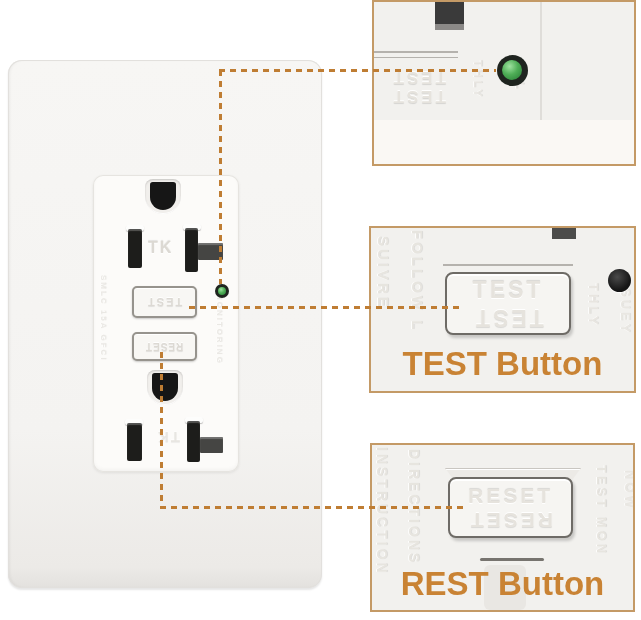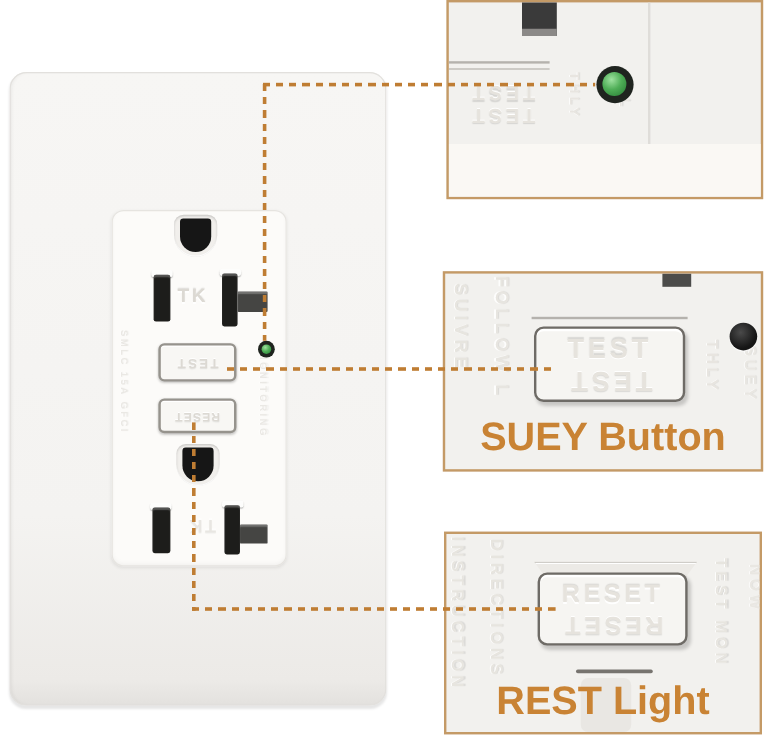--- a/index.html
+++ b/index.html
@@ -113,37 +113,37 @@
     <div class="abs big-emboss vtext" style="left:4px;top:8px;height:140px;font-size:15px;opacity:.85;">SUIVRE</div>
     <div class="abs big-emboss vtext" style="left:38px;top:2px;height:150px;font-size:15px;opacity:.85;">FOLLOW L</div>
     <div class="abs big-emboss vtext" style="left:215px;top:55px;height:100px;font-size:13px;opacity:.8;">THLY</div>
     <div class="abs big-emboss vtext" style="left:247px;top:60px;height:100px;font-size:13px;opacity:.7;">SUEY</div>
     <div class="abs bezel-line" style="left:72px;top:36px;width:130px;"></div>
     <div class="abs cbtn" style="left:74px;top:44px;width:122px;height:59px;">
       <span class="big-emboss" style="font-size:23px;">TEST</span>
       <span class="big-emboss flip" style="font-size:23px;">TEST</span>
     </div>
     <div class="abs screw" style="left:237px;top:41px;width:23px;height:23px;"></div>
-    <div class="label" style="bottom:8px;font-size:33px;">SUEY Button</div>
+    <div class="label" style="bottom:8px;font-size:33px;">TEST Button</div>
   </div>
 
   <div class="abs callout" style="left:370px;top:443px;width:261px;height:165px;">
     <div class="abs big-emboss vtext" style="left:2px;top:2px;height:160px;font-size:14px;opacity:.85;">INSTRUCTION</div>
     <div class="abs big-emboss vtext" style="left:34px;top:4px;height:155px;font-size:14px;opacity:.85;">DIRECTIONS</div>
     <div class="abs big-emboss vtext" style="left:222px;top:20px;height:130px;font-size:13px;opacity:.85;">TEST  MON</div>
     <div class="abs big-emboss vtext" style="left:250px;top:25px;height:110px;font-size:13px;opacity:.7;">NOW</div>
     <div class="abs" style="left:73px;top:23px;width:134px;height:11px;background:#eceae6;
                 clip-path:polygon(0 0,100% 0,93% 100%,7% 100%);box-shadow:inset 0 1px 0 #fff;border:1px solid #c9c6c1;"></div>
     <div class="abs cbtn" style="left:76px;top:32px;width:121px;height:57px;">
       <span class="big-emboss" style="font-size:21px;">RESET</span>
       <span class="big-emboss flip" style="font-size:21px;">RESET</span>
     </div>
     <div class="abs" style="left:108px;top:113px;width:64px;height:3px;background:#77746f;border-radius:2px;"></div>
     <div class="abs" style="left:112px;top:120px;width:42px;height:45px;background:#e9e7e3;border-radius:6px;"></div>
-    <div class="label" style="bottom:7px;font-size:33px;">REST Light</div>
+    <div class="label" style="bottom:7px;font-size:33px;">REST Button</div>
   </div>
 
   <div class="abs dash-v" style="left:219px;top:70px;height:214px;"></div>
   <div class="abs dash-h" style="left:219px;top:69px;width:277px;"></div>
 
   <div class="abs dash-h" style="left:189px;top:306px;width:274px;"></div>
 
   <div class="abs dash-v" style="left:160px;top:352px;height:157px;"></div>
   <div class="abs dash-h" style="left:160px;top:506px;width:303px;"></div>
 

